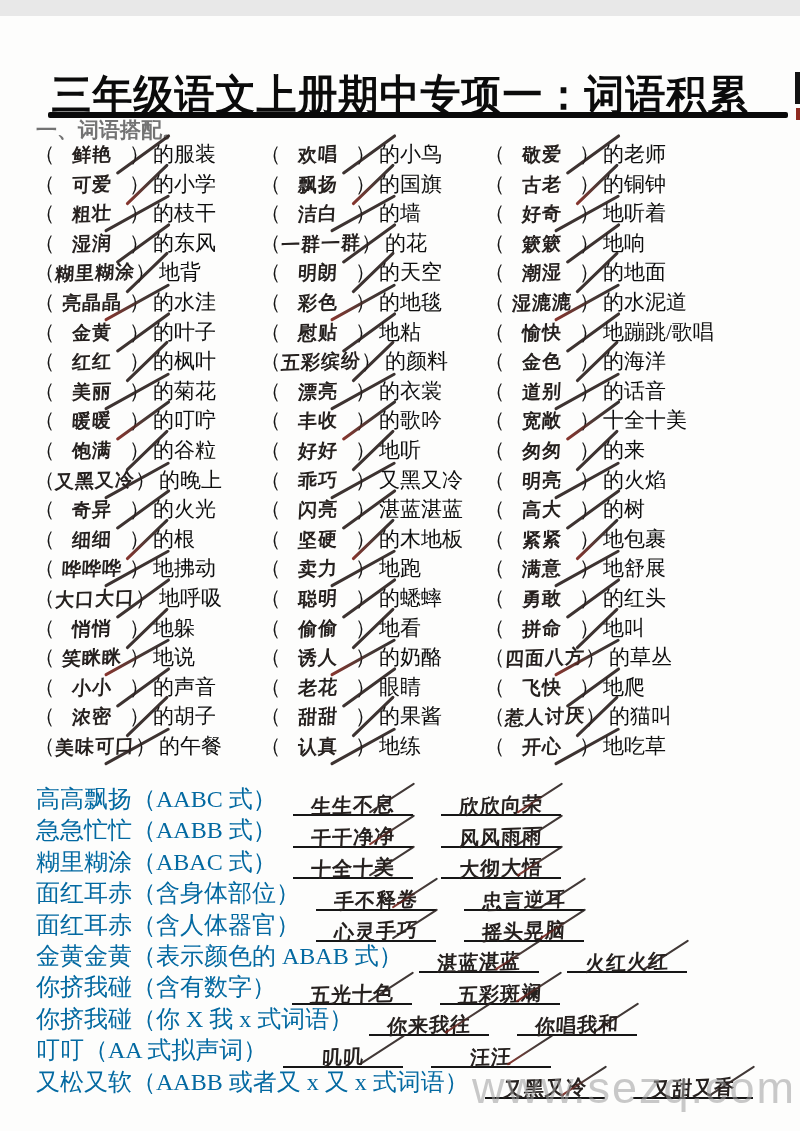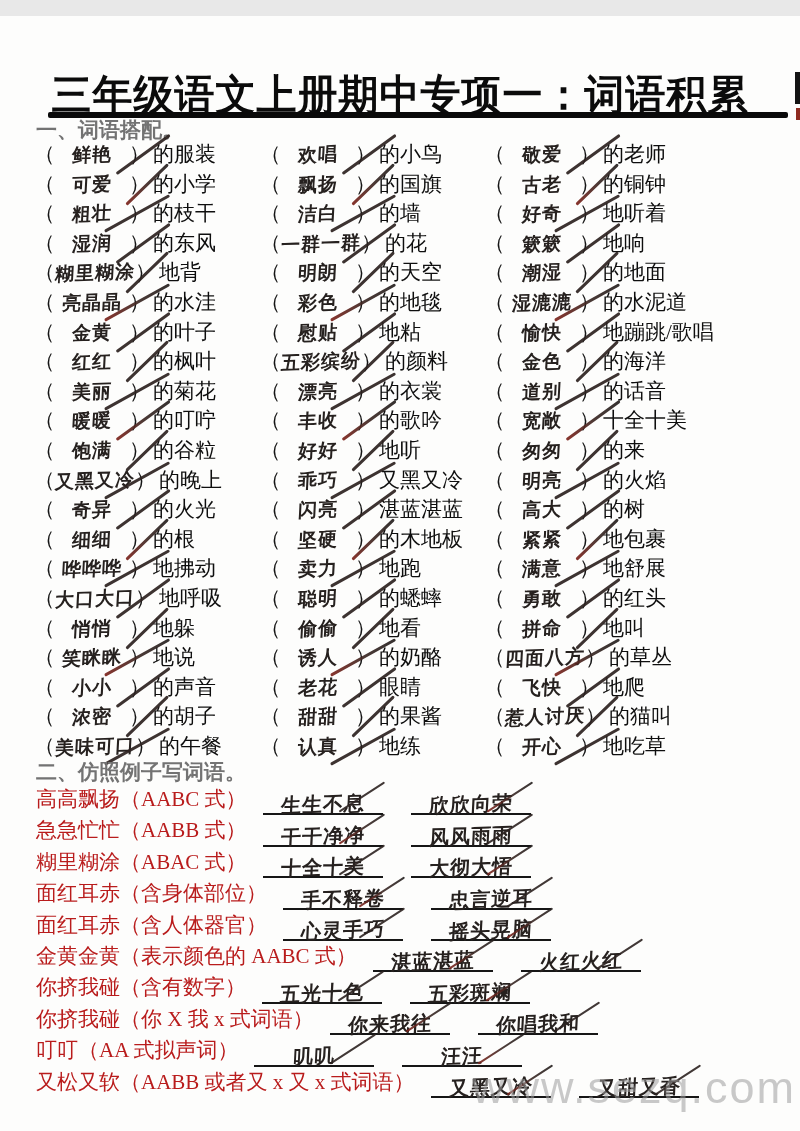--- a/index.html
+++ b/index.html
@@ -31,21 +31,21 @@
   
   .slash{position:absolute;width:66px;height:2.6px;background:#2c2220;left:76px;top:13px;
          transform:rotate(-36deg);border-radius:3px;opacity:.92;}
   .slash.v1{transform:rotate(-44deg);left:84px;width:58px;}
   .slash.v2{transform:rotate(-29deg);left:66px;width:74px;}
   .slash.red,.slash2.red{background:linear-gradient(90deg,#7e241c 0%,#3a2824 55%,#241f1e 100%);}
 
   
   .rows{position:absolute;left:36px;top:768px;width:760px;}
   .s2-row{height:31.4px;line-height:31.4px;white-space:nowrap;font-size:20px;}
-  .prompt{font-family:"Liberation Serif","DejaVu Serif",serif;font-size:21px;color:#b91c1c;}
+  .prompt{font-family:"Liberation Serif","DejaVu Serif",serif;font-size:24px;color:#0369a1;}
   .blank{display:inline-block;border-bottom:2.4px solid #161616;min-width:120px;height:27px;
          margin-left:16px;margin-right:12px;text-align:center;position:relative;vertical-align:bottom;}
   .hw2{display:inline-block;font-weight:600;color:#26211f;font-size:20px;letter-spacing:1px;
        transform:rotate(-2deg) skewX(-5deg);position:relative;top:3px;}
   .slash2{position:absolute;width:54px;height:2.4px;background:#2c2220;right:-6px;top:10px;
           transform:rotate(-33deg);border-radius:3px;opacity:.9;}
 
   
   .watermark{position:absolute;right:4px;top:1046px;font-size:45px;color:#9e9e9e;opacity:.55;
              letter-spacing:2px;z-index:6;font-family:"Liberation Sans","DejaVu Sans",sans-serif;}
@@ -128,29 +128,28 @@
         <div class="s1-item"><span class="paren">（</span><span class="hw">满意</span><span class="paren">）</span><span class="print">地舒展</span><i class="slash v2"></i></div>
         <div class="s1-item"><span class="paren">（</span><span class="hw">勇敢</span><span class="paren">）</span><span class="print">的红头</span><i class="slash v0"></i></div>
         <div class="s1-item"><span class="paren">（</span><span class="hw">拼命</span><span class="paren">）</span><span class="print">地叫</span><i class="slash v1"></i></div>
         <div class="s1-item"><span class="paren">（</span><span class="hw">四面八方</span><span class="paren">）</span><span class="print">的草丛</span><i class="slash v2 red"></i></div>
         <div class="s1-item"><span class="paren">（</span><span class="hw">飞快</span><span class="paren">）</span><span class="print">地爬</span><i class="slash v0"></i></div>
         <div class="s1-item"><span class="paren">（</span><span class="hw">惹人讨厌</span><span class="paren">）</span><span class="print">的猫叫</span><i class="slash v1"></i></div>
         <div class="s1-item"><span class="paren">（</span><span class="hw">开心</span><span class="paren">）</span><span class="print">地吃草</span><i class="slash v2"></i></div>
       </div>
   </div>
 
-  <div class="sec-head sec2-head">二、仿照例子写词语。</div>
 
   <div class="rows">
       <div class="s2-row"><span class="prompt">高高飘扬（AABC 式）</span><span class="blank"><span class="hw2">生生不息</span><i class="slash2"></i></span><span class="blank"><span class="hw2">欣欣向荣</span><i class="slash2 red"></i></span></div>
       <div class="s2-row"><span class="prompt">急急忙忙（AABB 式）</span><span class="blank"><span class="hw2">干干净净</span><i class="slash2 red"></i></span><span class="blank"><span class="hw2">风风雨雨</span><i class="slash2"></i></span></div>
       <div class="s2-row"><span class="prompt">糊里糊涂（ABAC 式）</span><span class="blank"><span class="hw2">十全十美</span><i class="slash2"></i></span><span class="blank"><span class="hw2">大彻大悟</span><i class="slash2 red"></i></span></div>
       <div class="s2-row"><span class="prompt">面红耳赤（含身体部位）</span><span class="blank"><span class="hw2">手不释卷</span><i class="slash2 red"></i></span><span class="blank"><span class="hw2">忠言逆耳</span><i class="slash2"></i></span></div>
       <div class="s2-row"><span class="prompt">面红耳赤（含人体器官）</span><span class="blank"><span class="hw2">心灵手巧</span><i class="slash2"></i></span><span class="blank"><span class="hw2">摇头晃脑</span><i class="slash2 red"></i></span></div>
-      <div class="s2-row"><span class="prompt">金黄金黄（表示颜色的 AABC 式）</span><span class="blank"><span class="hw2">湛蓝湛蓝</span><i class="slash2 red"></i></span><span class="blank"><span class="hw2">火红火红</span><i class="slash2"></i></span></div>
+      <div class="s2-row"><span class="prompt">金黄金黄（表示颜色的 ABAB 式）</span><span class="blank"><span class="hw2">湛蓝湛蓝</span><i class="slash2 red"></i></span><span class="blank"><span class="hw2">火红火红</span><i class="slash2"></i></span></div>
       <div class="s2-row"><span class="prompt">你挤我碰（含有数字）</span><span class="blank"><span class="hw2">五光十色</span><i class="slash2"></i></span><span class="blank"><span class="hw2">五彩斑斓</span><i class="slash2 red"></i></span></div>
       <div class="s2-row"><span class="prompt">你挤我碰（你 X 我 x 式词语）</span><span class="blank"><span class="hw2">你来我往</span><i class="slash2 red"></i></span><span class="blank"><span class="hw2">你唱我和</span><i class="slash2"></i></span></div>
       <div class="s2-row"><span class="prompt">叮叮（AA 式拟声词）</span><span class="blank"><span class="hw2">叽叽</span><i class="slash2"></i></span><span class="blank"><span class="hw2">汪汪</span><i class="slash2 red"></i></span></div>
       <div class="s2-row"><span class="prompt">又松又软（AABB 或者又 x 又 x 式词语）</span><span class="blank"><span class="hw2">又黑又冷</span><i class="slash2 red"></i></span><span class="blank"><span class="hw2">又甜又香</span><i class="slash2"></i></span></div>
     </div>
 
   <div class="watermark">www.sezq.com</div>
   <div class="artifact-black"></div>
   <div class="artifact-red"></div>
 </div>

